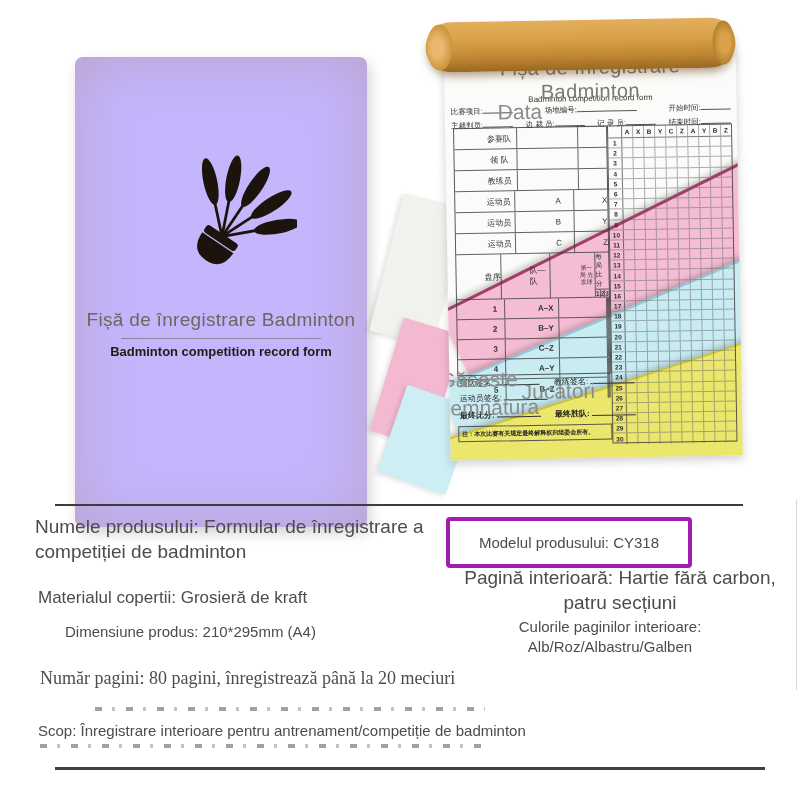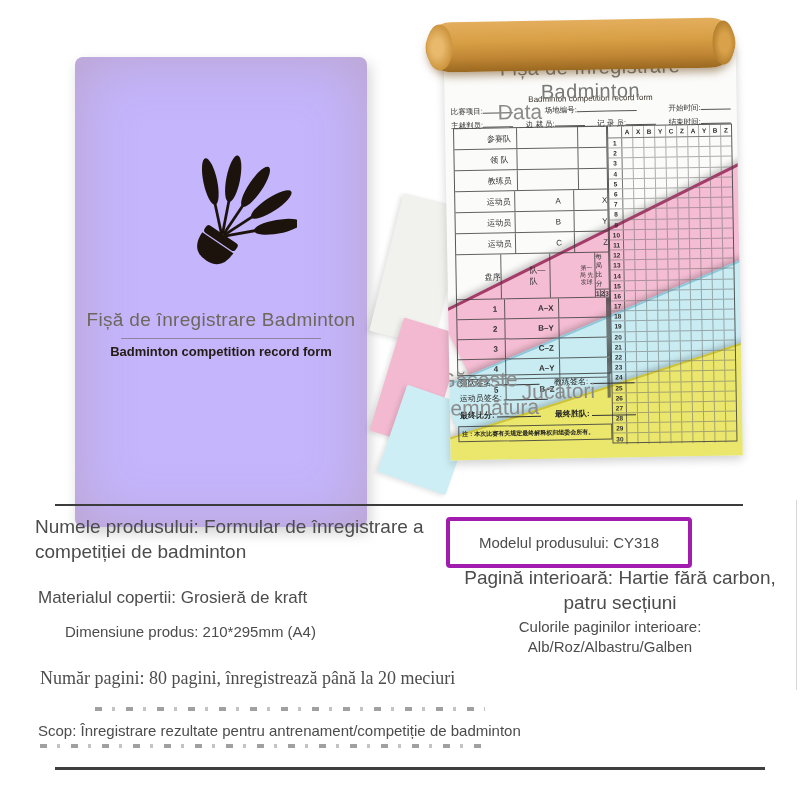--- a/index.html
+++ b/index.html
@@ -702,15 +702,15 @@
 <div class="abs edge-line"></div>
 
 <div class="abs d-text d-name">Numele produsului: Formular de înregistrare a competiției de badminton</div>
 <div class="abs d-text model-box">Modelul produsului: CY318</div>
 <div class="abs d-text d-material">Materialul copertii: Grosieră de kraft</div>
 <div class="abs d-text d-inner">Pagină interioară: Hartie fără carbon, patru secțiuni</div>
 <div class="abs d-text d-dim">Dimensiune produs: 210*295mm (A4)</div>
 <div class="abs d-text d-colors">Culorile paginilor interioare: Alb/Roz/Albastru/Galben</div>
 <div class="abs d-text d-pages">Număr pagini: 80 pagini, înregistrează până la 20 meciuri</div>
 <div class="abs remnants rem-1"></div>
-<div class="abs d-text d-scop">Scop: Înregistrare rezultate pentru antrenament/competiție de badminton</div>
+<div class="abs d-text d-scop">Scop: Înregistrare interioare pentru antrenament/competiție de badminton</div>
 <div class="abs remnants rem-2"></div>
 <div class="abs divider-bottom"></div>
 
 </body></html>

